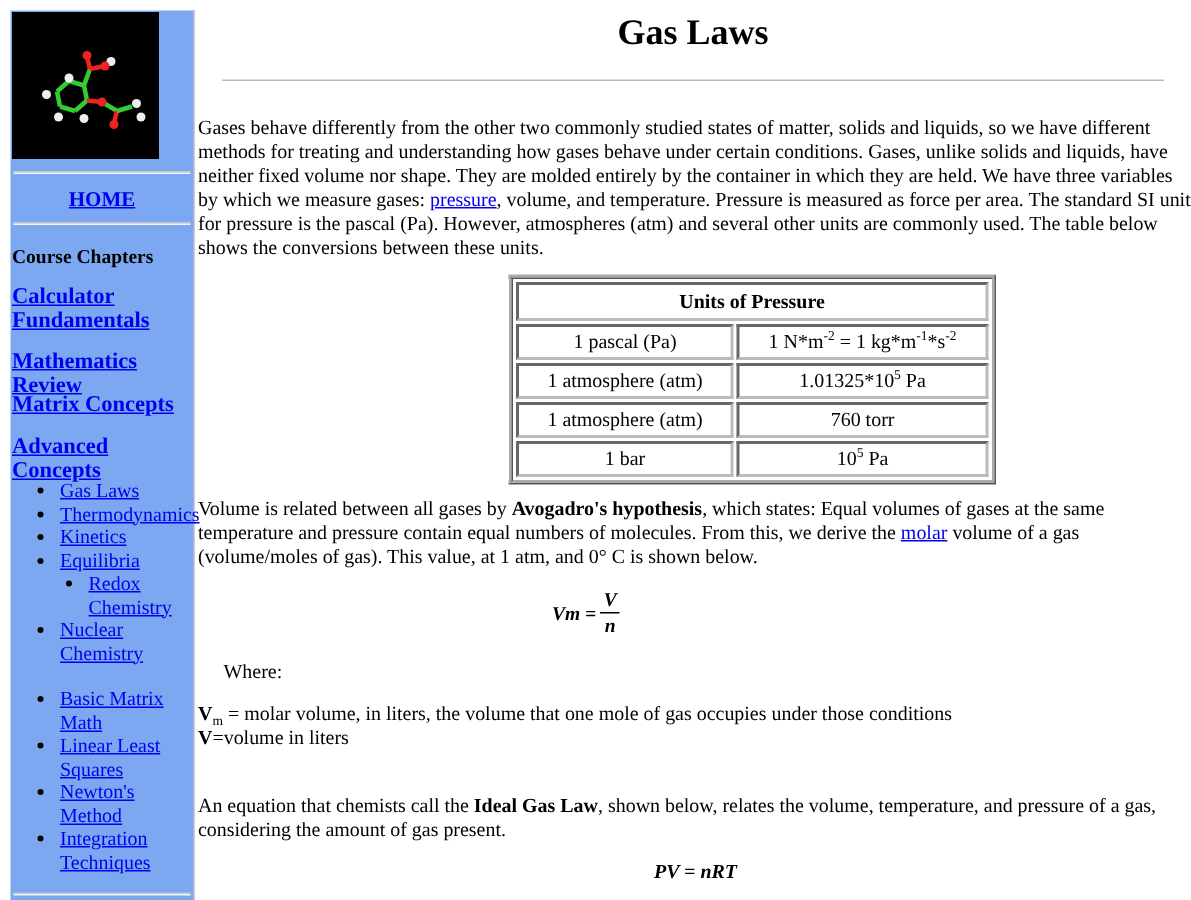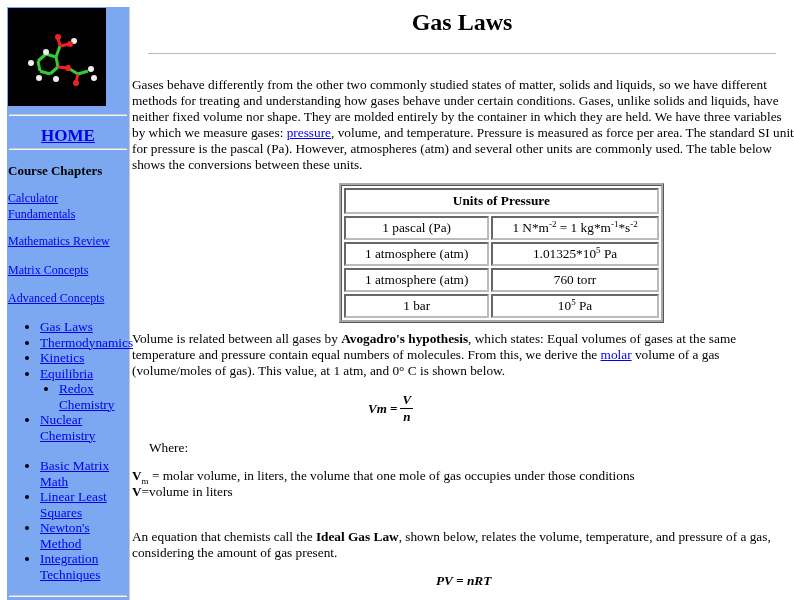--- a/index.html
+++ b/index.html
@@ -1,23 +1,23 @@
 <!DOCTYPE html>
 <html><head>
   <meta charset="utf-8">
   <style>
     html, body { margin:0; padding:0; }
     body { width:794px; height:600px; overflow:hidden; background:#fff; font-family:"Liberation Serif", serif; font-size:13.3px; color:#000; position:relative; }
     a { color:#0000ee; text-decoration:underline; }
     .sidebar { position:absolute; left:7px; top:7px; width:122px; height:600px; background:#7ba8f0; border-right:1px solid #ccc; }
     .logo { position:absolute; left:1px; top:1px; width:98px; height:98px; background:#000; }
     .side-hr { position:absolute; left:2px; width:118px; height:0; border-top:1px solid #c8c8c8; border-bottom:1px solid #f4f4f4; }
-    .home { position:absolute; left:0; width:122px; text-align:center; top:119px; font-weight:bold; font-size:17px; }
+    .home { position:absolute; left:0; width:122px; text-align:center; top:119px; font-weight:bold; font-size:14px; }
     .course { position:absolute; left:1px; top:156px; font-weight:bold; font-size:13px; }
-    .chap { position:absolute; left:1px; font-size:12px; line-height:15.5px; }
+    .chap { position:absolute; left:1px; font-size:15px; line-height:15.5px;font-weight:bold; }
     ul.side-list { position:absolute; left:0; margin:0; padding:0 0 0 33px; list-style:disc; font-size:13.3px; line-height:15.5px; }
     ul.side-list li { margin:0; padding:0; }
     .main { position:absolute; left:132px; top:0; width:662px; }
     h1 { margin:0; position:absolute; top:9px; left:0; width:660px; text-align:center; font-size:24px; font-weight:bold; }
     .main-hr { position:absolute; left:16px; top:53px; width:628px; border-top:1px solid #b9b9b9; }
     p { margin:0; line-height:16px; }
     .p1 { position:absolute; top:77px; left:0; width:662px; }
     table.units { position:absolute; top:183px; left:207px; border:3px ridge #aaa; border-spacing:2px; font-size:13.3px; }
     table.units td, table.units th { border:2px inset #bbb; text-align:center; padding:2px 19px; }
     table.units th { font-weight:bold; padding:3px 4px; }

